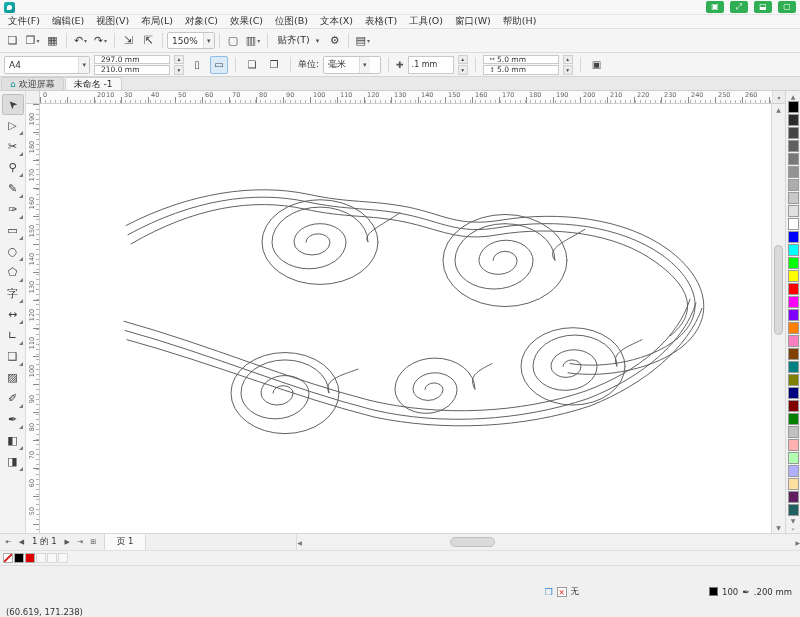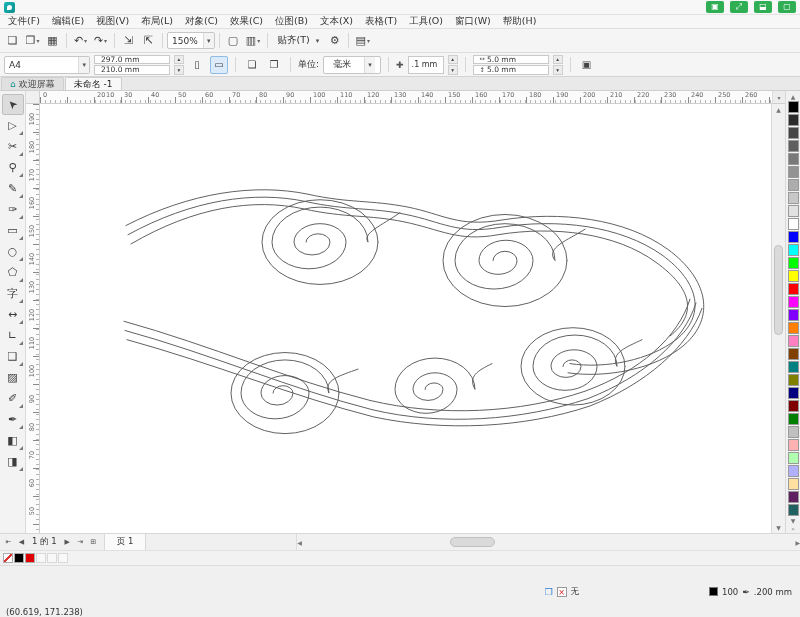--- a/index.html
+++ b/index.html
@@ -35,34 +35,34 @@
   .combo .cval { min-width: 28px; }
   .carr { font-size: 7px; color: #555; padding: 0 3px; margin-left: 3px; height: 100%;
           display: inline-flex; align-items: center; border-left: 1px solid #dcdcdc; background: #f3f3f3; }
   .tdrop { display: inline-flex; align-items: center; height: 19px; padding: 0 2px 0 6px; font-size: 9.5px; }
   .tdrop .carr { border: none; background: none; }
 
   
   .propbar { flex: 0 0 24px; display: flex; align-items: center; background: #f5f5f5;
              border-bottom: 1px solid #d4d4d4; padding: 0 4px; gap: 4px; font-size: 9px; }
   .combo.page { width: 86px; height: 18px; justify-content: space-between; }
-  .combo.units { width: 58px; height: 18px; justify-content: center; font-family: Liberation Serif, serif; }
+  .combo.units { width: 58px; height: 18px; justify-content: flex-start; font-family: Liberation Serif, serif; }
   .stack { display: flex; flex-direction: column; gap: 1px; }
   .mini { width: 76px; height: 9.5px; background: #fff; border: 1px solid #c9c9c9; font-size: 7.5px;
           display: flex; align-items: center; padding: 0 6px; gap: 2px; }
   .mini .picon { font-size: 6.5px; }
   .stepcol { display: flex; flex-direction: column; gap: 1px; }
   .stepcol span { font-size: 5.5px; width: 10px; height: 9.5px; display: flex; align-items: center;
                   justify-content: center; background: #ececec; border: 1px solid #cfcfcf; color: #444; }
   .obtn { width: 18px; height: 18px; display: flex; align-items: center; justify-content: center;
           font-size: 10px; color: #444; border: 1px solid transparent; border-radius: 2px; }
   .obtn.active { background: #dcebfa; border-color: #8fbce6; }
   .plabel { font-size: 9px; color: #333; }
   .picon { font-size: 9px; color: #555; }
-  .sfield { width: 36px; height: 18px; background: #fff; border: 1px solid #c9c9c9; display: flex;
+  .sfield { width: 46px; height: 18px; background: #fff; border: 1px solid #c9c9c9; display: flex;
             align-items: center; padding: 0 3px; font-size: 8px; }
 
   
   .tabbar { flex: 0 0 14px; display: flex; align-items: flex-end; background: #e9e9e9;
             border-bottom: 1px solid #cfcfcf; padding-left: 1px; gap: 1px; }
   .tab { height: 13px; display: inline-flex; align-items: center; padding: 0 8px; font-size: 9px;
          color: #444; background: #e0e0e0; border: 1px solid #cfcfcf; border-bottom: none;
          border-radius: 2px 2px 0 0; }
   .tab.active { background: #f8f8f8; color: #222; }
   .home { color: #0b8f8f; font-size: 9px; margin-right: 3px; }

